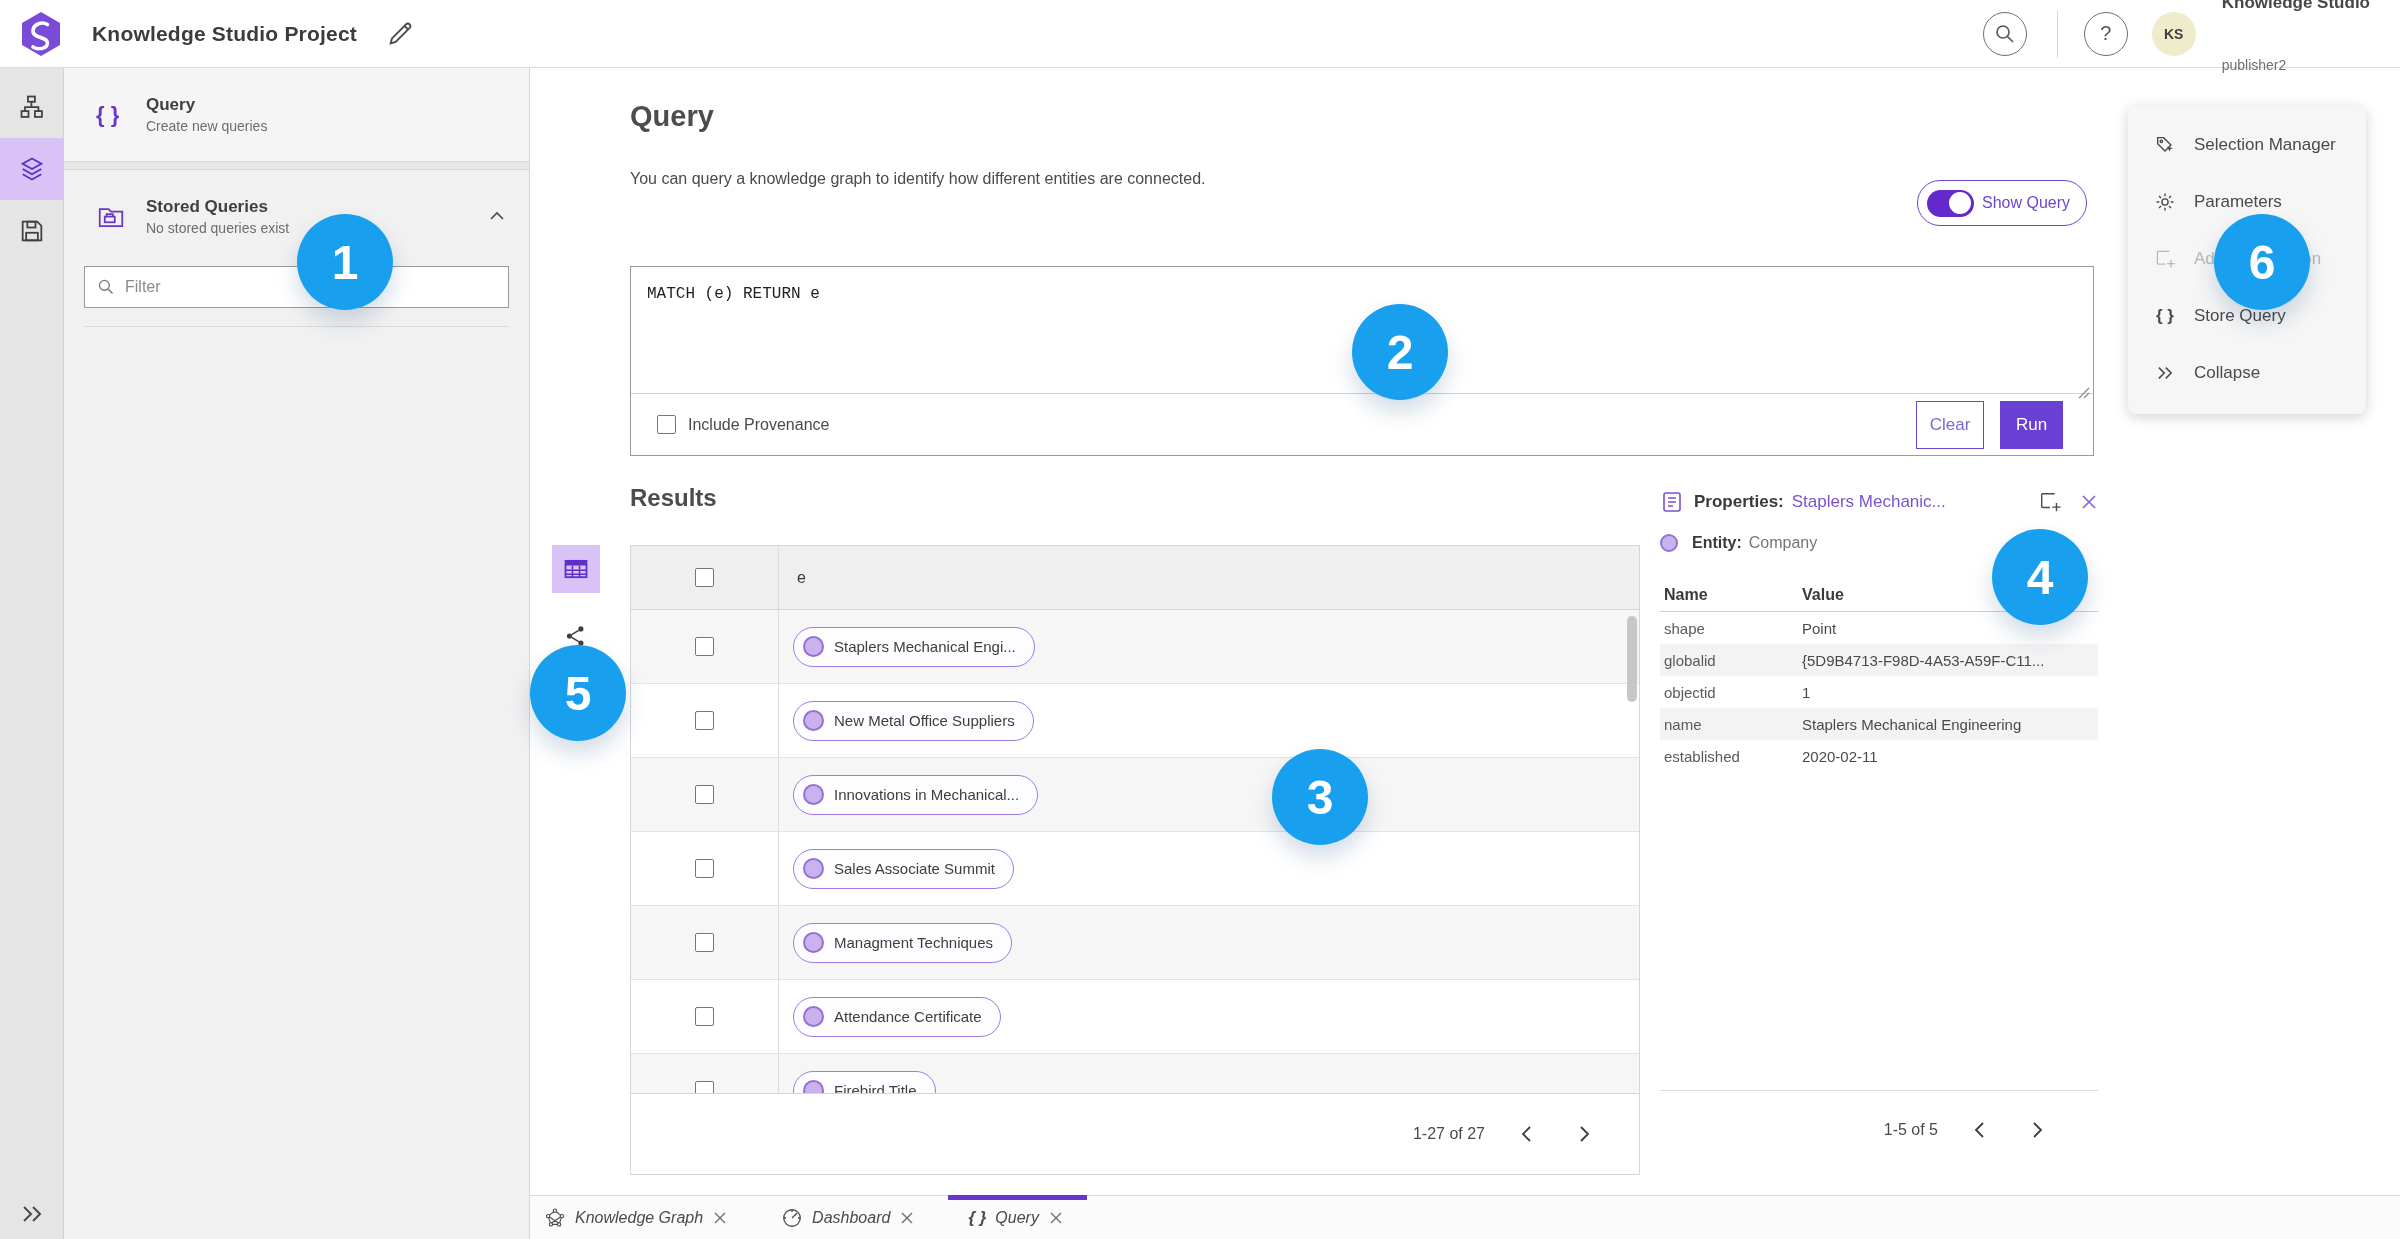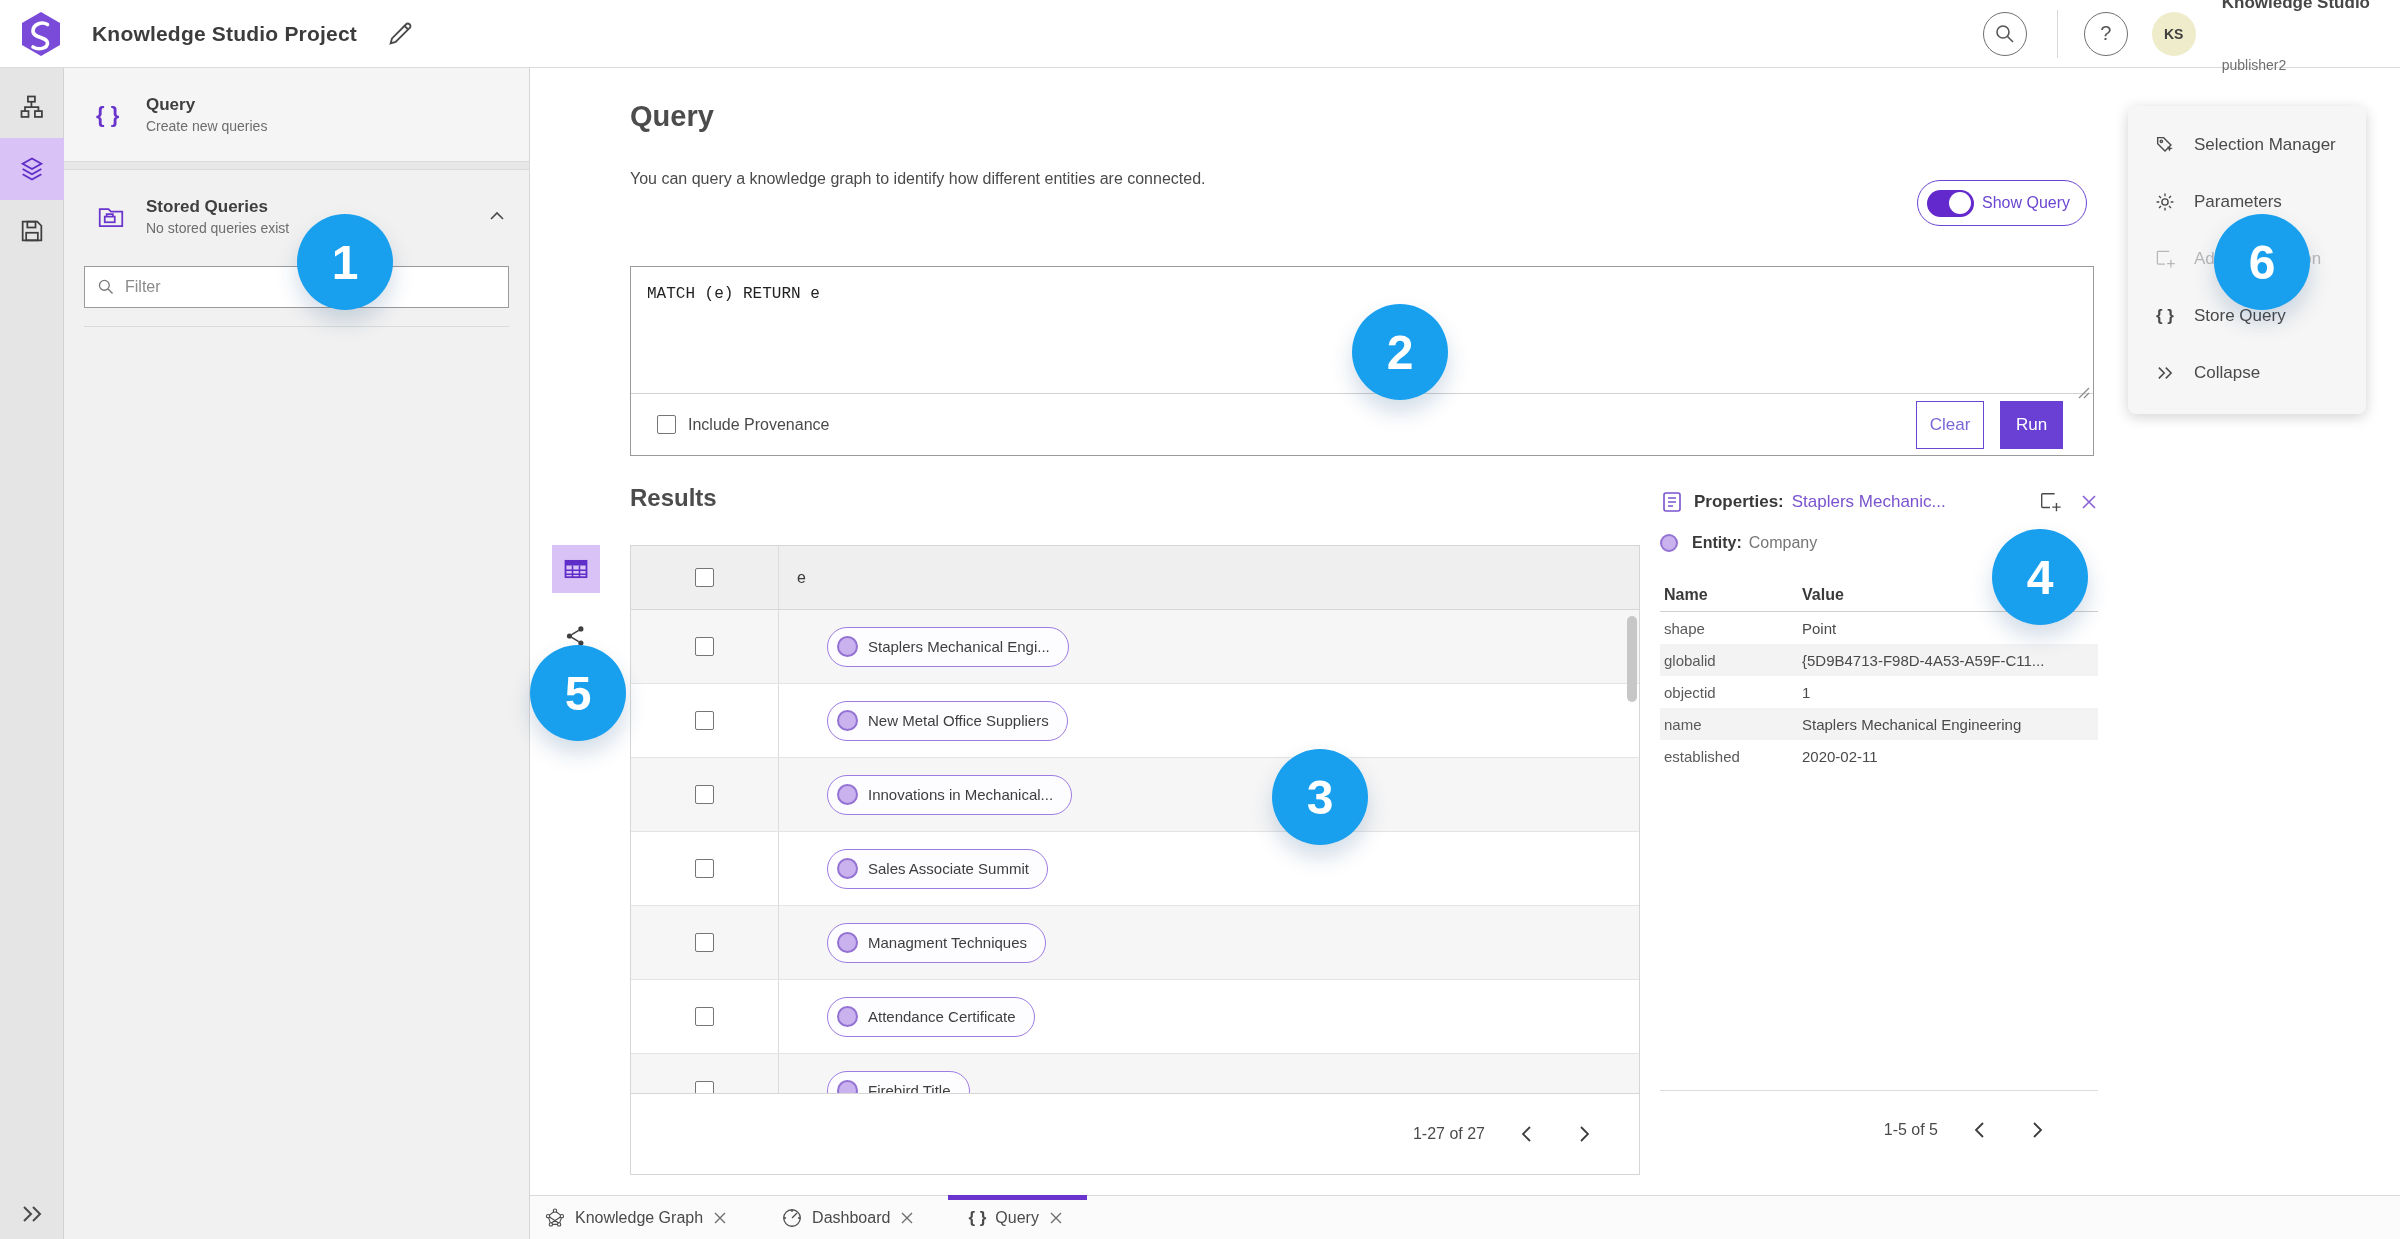--- a/index.html
+++ b/index.html
@@ -86,21 +86,21 @@
   .view-graph-btn { position:absolute; left:30px; top:552px; width:32px; height:32px; display:flex;
                     align-items:center; justify-content:center; cursor:pointer; }
 
   
   .rtable { position:absolute; left:100px; top:477px; width:1010px; height:630px; border:1px solid #d6d6d6; background:#fff; }
   .t-head { height:64px; background:#efefef; border-bottom:1px solid #d6d6d6; display:flex; align-items:center; }
   .col-cb { width:148px; flex:0 0 148px; display:flex; align-items:center; justify-content:center;
             border-right:1px solid #dcdcdc; height:100%; }
   .col-e { padding-left:18px; font-size:16px; color:#3a3a3a; }
   .t-body { position:relative; height:483px; overflow:hidden; }
-  .t-row { height:74px; display:flex; align-items:center; border-bottom:1px solid #e4e4e4; background:#fff; cursor:pointer;gap:34px; }
+  .t-row { height:74px; display:flex; align-items:center; border-bottom:1px solid #e4e4e4; background:#fff; cursor:pointer; }
   .t-row.alt { background:#f6f6f6; }
   .pill { display:inline-flex; align-items:center; margin-left:14px; height:40px; border:1.5px solid #9d7ce2;
           border-radius:20px; background:#fdfcff; padding:0 18px 0 9px; cursor:pointer; }
   .pill-dot { width:21px; height:21px; border-radius:50%; background:#c9b2ee; border:2px solid #9472d3; flex:0 0 21px; }
   .pill-label { margin-left:10px; font-size:15px; color:#3e3e3e; white-space:nowrap; }
   .vscroll { position:absolute; right:2px; top:6px; width:10px; height:86px; border-radius:5px; background:#c7c7c7; }
   .t-foot { height:81px; border-top:1px solid #d6d6d6; display:flex; align-items:center; justify-content:flex-end;
             padding-right:38px; background:#fff; }
   .page-text { font-size:16px; color:#4a4a4a; }
   .page-btn { width:34px; height:34px; margin-left:24px; display:flex; align-items:center; justify-content:center; cursor:pointer; }
@@ -134,21 +134,21 @@
   .rm-item { height:57px; display:flex; align-items:center; padding:0 18px 0 24px; cursor:pointer; color:#4a4a4a; }
   .rm-icon { width:26px; flex:0 0 26px; display:flex; justify-content:center; }
   .rm-label { margin-left:16px; font-size:17px; }
   .rm-item.disabled { color:#b8b8b8; }
   .rm-item.disabled .rm-label { color:#b8b8b8; }
   .braces { font-size:17px; font-weight:700; color:#4a4a4a; }
   .braces.purple { color:#6a35cc; font-size:22px; }
 
   
   .tabbar { position:absolute; left:530px; top:1195px; width:1870px; height:44px; background:#fbfbfb;
-            border-top:1px solid #d9d9d9; display:flex; align-items:stretch; padding-left:10px; z-index:9; }
+            border-top:1px solid #d9d9d9; display:flex; align-items:stretch; padding-left:10px; z-index:9;font-style:italic; }
   .tab { position:relative; display:flex; align-items:center; margin-right:46px; padding:0 4px; cursor:pointer; }
   .tab-label { font-size:16px; color:#4a4a4a; margin:0 10px 0 9px; }
   .tab-close { display:flex; cursor:pointer; }
   .tab.active::before { content:""; position:absolute; top:-1px; left:-16px; right:-20px; height:5px; background:#6a35cc; }
 
   
   .badge { position:absolute; width:96px; height:96px; border-radius:50%; background:#18a0ee; color:#fff;
            font-size:48px; font-weight:700; display:flex; align-items:center; justify-content:center;
            z-index:60; box-shadow:0 12px 22px rgba(0,60,120,.18); }
   .badge.n1 { left:297px;  top:214px; }

